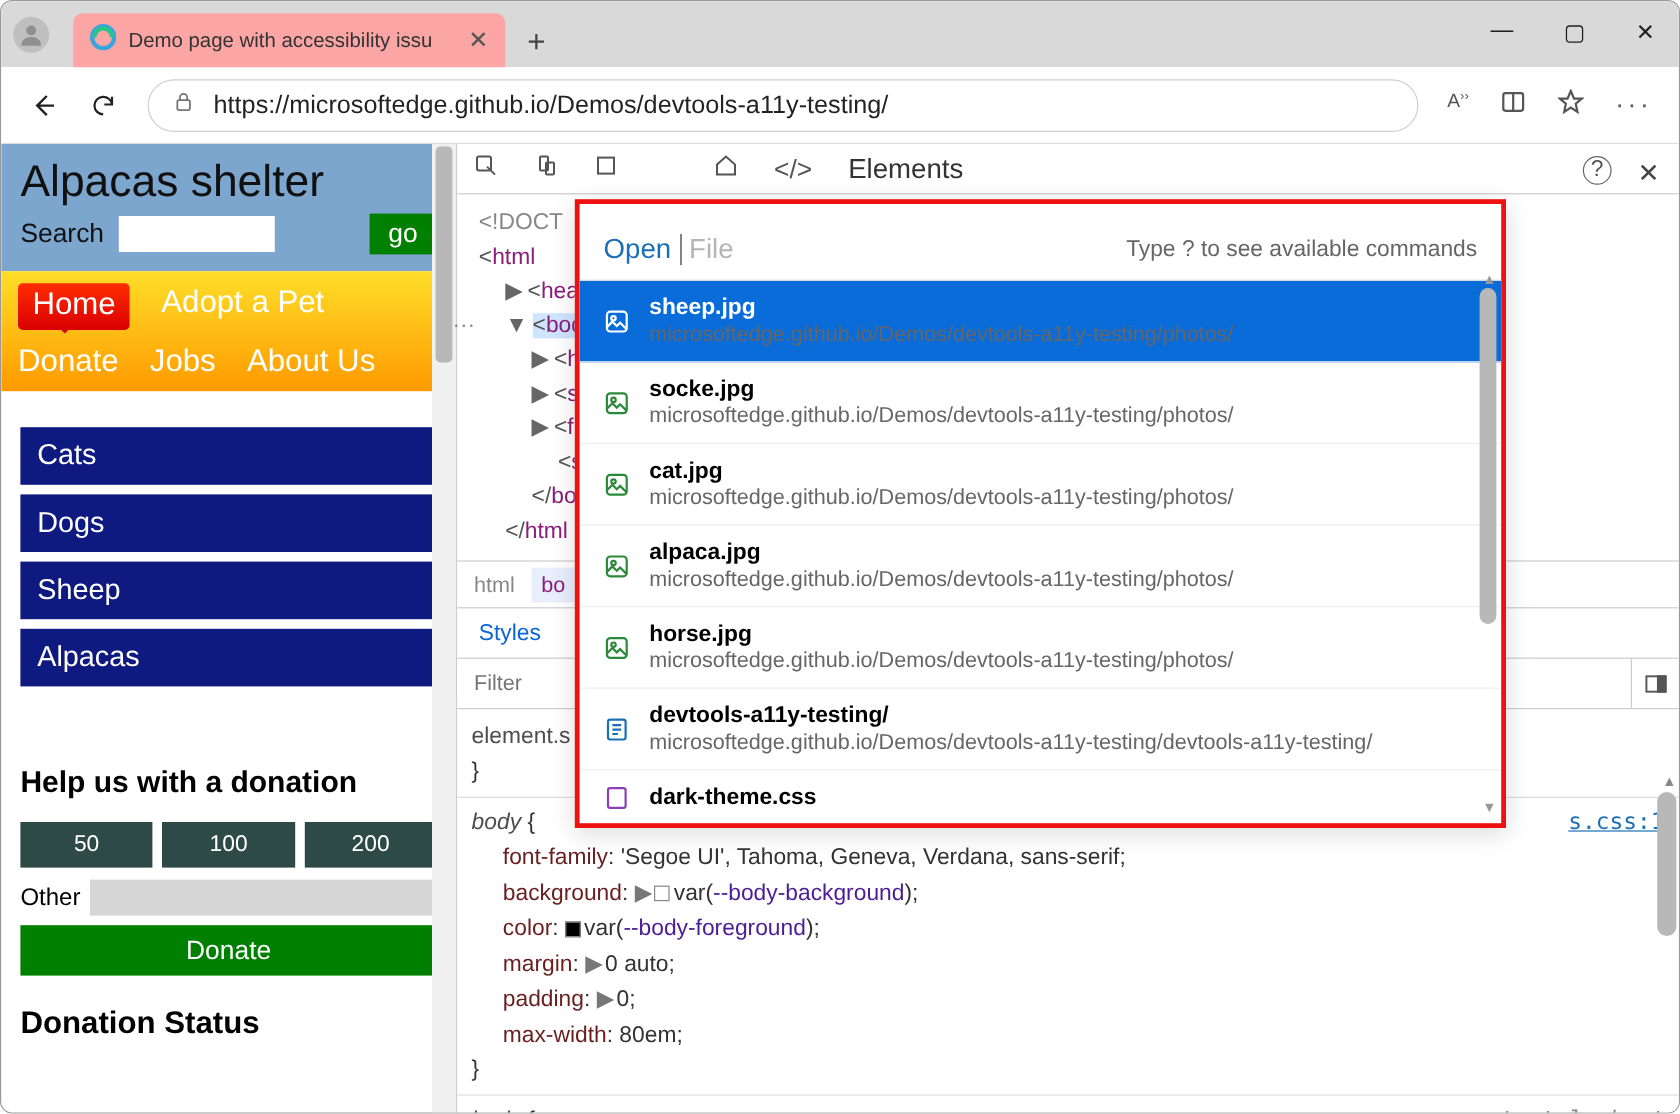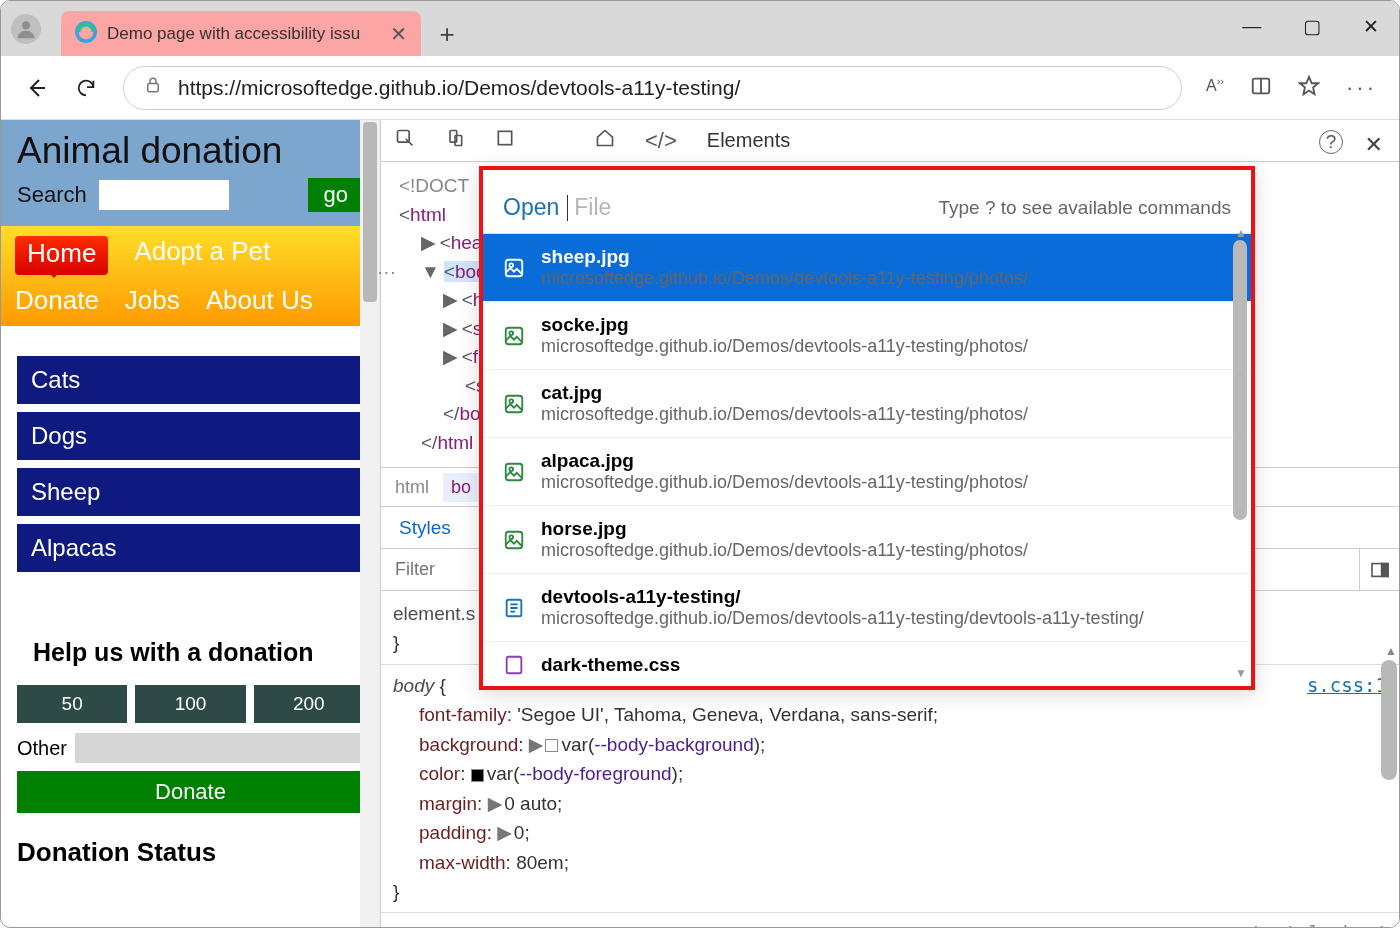--- a/index.html
+++ b/index.html
@@ -29,32 +29,32 @@
   .srch-row{display:flex;align-items:center;gap:12px}
   .srch-row label{font-size:22px;color:#111}
   .srch-row input{width:130px;height:30px;border:none;background:#fff}
   .go{background:#008000;color:#fff;padding:4px 16px;font-size:22px;border:none;margin-left:auto}
   .navbar{background:linear-gradient(#ffde29,#ff9a00);padding:10px 14px;display:flex;flex-wrap:wrap;gap:10px 26px}
   .navbar a{color:#fff;font-size:26px;text-decoration:none}
   .home-chip{background:linear-gradient(#ff2d00,#d90000);padding:2px 12px 6px;border-radius:4px;position:relative}
   .home-chip::after{content:"";position:absolute;left:32px;bottom:-10px;border:7px solid transparent;border-top-color:#d90000}
   .section{padding:30px 16px 4px}
   .cat-btn{display:block;background:#0f1a80;color:#fff;font-size:24px;padding:10px 14px;margin-bottom:8px}
-  .donation h2{font-size:25px;margin:24px 16px 18px}
+  .donation h2{font-size:25px;margin:24px 0 18px}
   .amount-row{display:flex;gap:8px}
   .amt{flex:1;background:#2e4a47;color:#fff;text-align:center;padding:8px 0;font-size:19px}
   .other-row{display:flex;margin-top:10px}
   .other-row span{font-size:20px;padding-top:4px;margin-right:8px}
   .other-row input{flex:1;height:30px;background:#d6d6d6;border:none}
   .donate-btn{width:100%;background:#008000;color:#fff;font-size:22px;padding:8px 0;margin-top:8px;border:none}
   .ds{font-size:26px;font-weight:700;margin-top:24px}
 
   .devtools{flex:1;position:relative;background:#fff;font-size:17px;color:#333}
   .dt-toolbar{height:42px;border-bottom:1px solid #ccc;display:flex;align-items:center;padding:0 14px;gap:30px;color:#555}
-  .dt-toolbar .tabname{font-size:20px;color:#333}
+  .dt-toolbar .tabname{font-size:23px;color:#333}
   .dt-close{position:absolute;right:16px;top:12px;font-size:22px;color:#444}
   .dt-help{position:absolute;right:56px;top:10px;font-size:19px;border:1.7px solid #666;border-radius:50%;width:24px;height:24px;display:flex;align-items:center;justify-content:center;color:#555}
   .dom{padding:10px 18px;font-family:Consolas,monospace;font-size:19px;line-height:1.5}
   .dom .tg{color:#8a1f7a}.dom .pun{color:#555}.dom .doctype{color:#888}
   .dom .tri{color:#666;margin-right:4px}
   .dom .indent1{padding-left:22px}.dom .indent2{padding-left:44px}.dom .indent3{padding-left:66px}
   .dom .body-sel{background:#cfe5ff;display:inline}
   .dom .dots{position:absolute;left:0px;color:#888}
   .crumbs{border-top:1px solid #ccc;border-bottom:1px solid #ccc;height:40px;display:flex;align-items:center;padding:0 14px;gap:14px;font-size:18px}
   .crumbs .c1{color:#888}.crumbs .c2{color:#8a1f7a;background:#e8eefc;padding:4px 8px}
@@ -147,21 +147,21 @@
         </svg></span>
     <span style="font-size:22px;letter-spacing:3px">···</span>
   </div>
 </div>
 
 <div class="content">
 
   <div class="page-pane">
     <div class="page-inner">
       <div class="hero">
-        <h1>Animal donation</h1>
+        <h1>Alpacas shelter</h1>
         <div class="srch-row">
           <label>Search</label>
           <input style="">
           <button class="go">go</button>
         </div>
       </div>
       <div class="navbar">
         <a class="home-chip">Home</a>
         <a>Adopt a Pet</a>
         <a>Donate</a>

